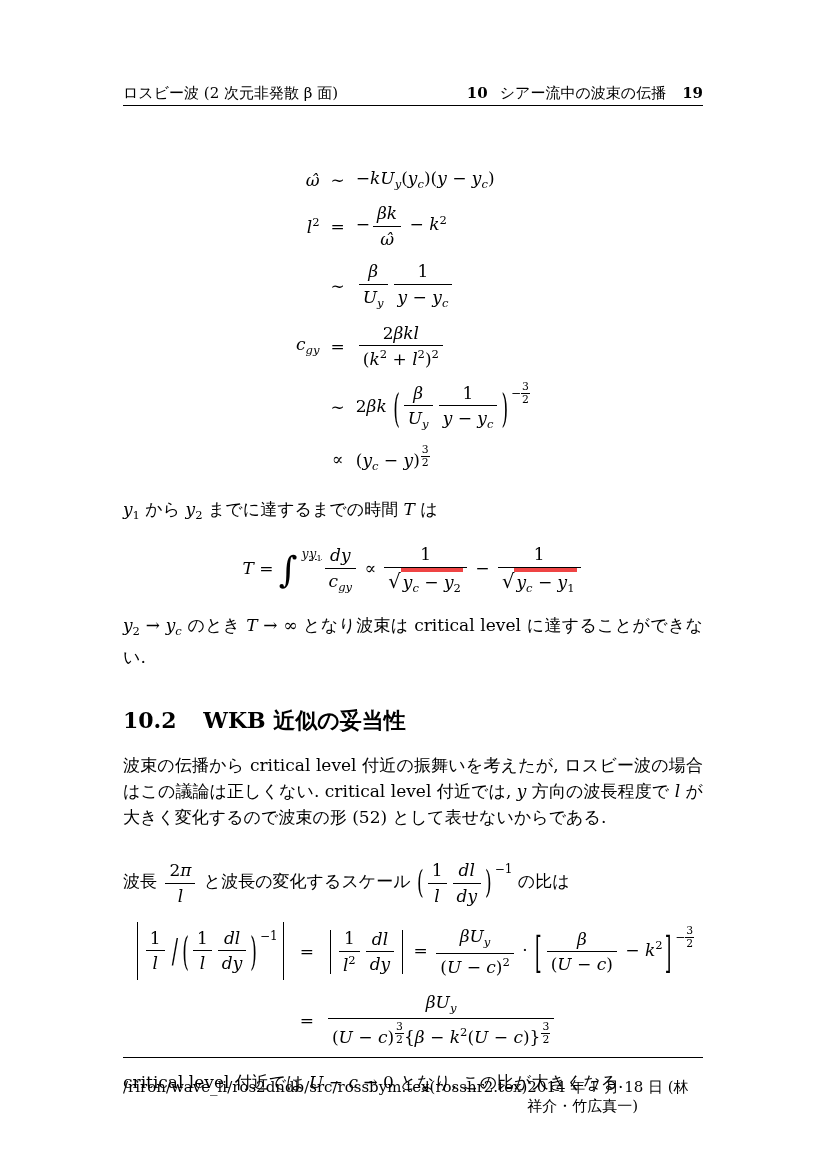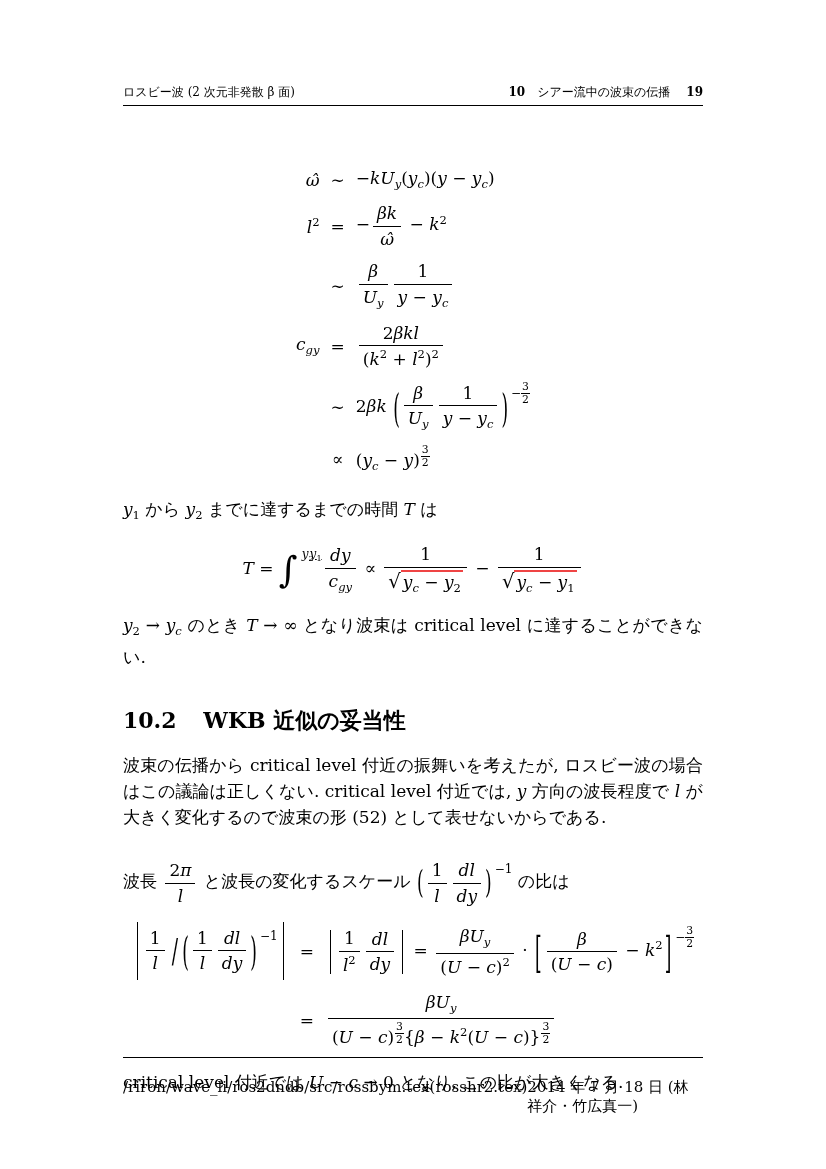--- a/index.html
+++ b/index.html
@@ -6,21 +6,21 @@
   .page {
     position:relative; width:826px; height:1169px; background:#ffffff;
     font-family:"DejaVu Serif","Liberation Serif",serif; color:#000; overflow:hidden;
   }
   i { font-family:"DejaVu Serif","Liberation Serif",serif; font-style:italic; }
   sup { font-size:0.68em; }
   sub { font-size:0.68em; }
 
   
   .header { position:absolute; left:123px; width:580px; top:84px;
-            display:flex; justify-content:space-between; align-items:center; font-size:12px; }
+            display:flex; justify-content:space-between; align-items:center; font-size:15px; }
   .h-right { display:flex; align-items:baseline; }
   .h-num  { font-weight:bold; margin-right:12px; }
   .h-page { font-weight:bold; margin-left:16px; }
   .hrule { position:absolute; left:123px; width:580px; border-top:1px solid #000; height:0; }
   .header-rule { top:105px; }
 
   
   .content { position:absolute; left:123px; width:580px; top:162px; font-size:17px; }
 
   
@@ -54,21 +54,21 @@
   
   .intw { display:inline-flex; align-items:center; vertical-align:middle; }
   .intg { font-size:36px; font-style:italic; line-height:1; }
   .lims { display:inline-flex; flex-direction:row; justify-content:space-between;
           height:46px; font-size:12px; margin-left:-2px; }
   .lup { margin-left:6px; }
   .ldn { margin-left:-4px;text-decoration:underline; }
 
   
   .rad { font-size:1.15em; }
-  .rdc { border-top:2px solid #ef4444; padding:0 2px; }
+  .rdc { border-top:4px solid #ef4444; padding:0 2px; }
 
   
   .body-text { margin:16px 0; line-height:26px; text-align:justify; }
   .display-eq { text-align:center; margin:16px 0 12px; }
   .section-heading { font-size:22px; font-weight:bold; margin:36px 0 16px; }
   .sh-title { margin-left:19px; }
   .ratio-line { margin-top:30px; margin-bottom:10px; line-height:1.4; text-align:left; }
   .eqn3 { margin-top:4px; }
 
   

